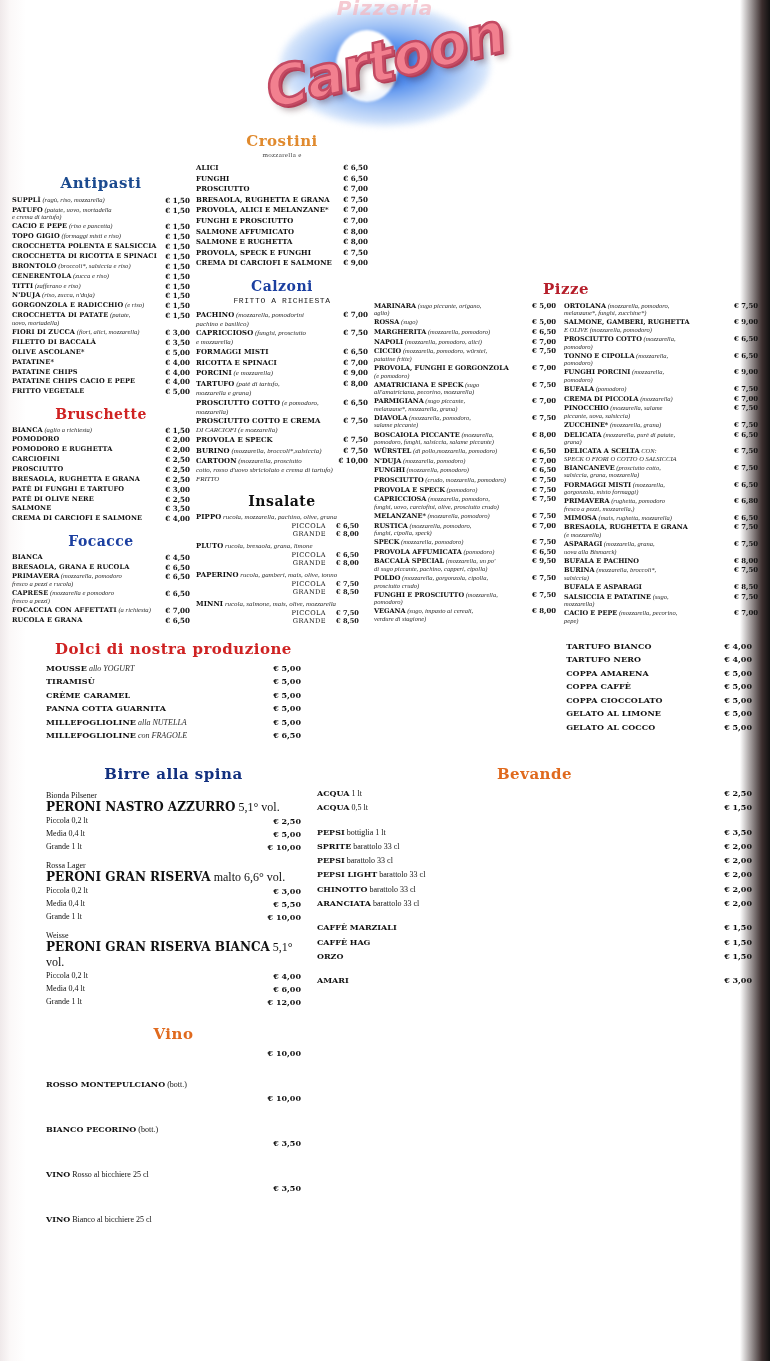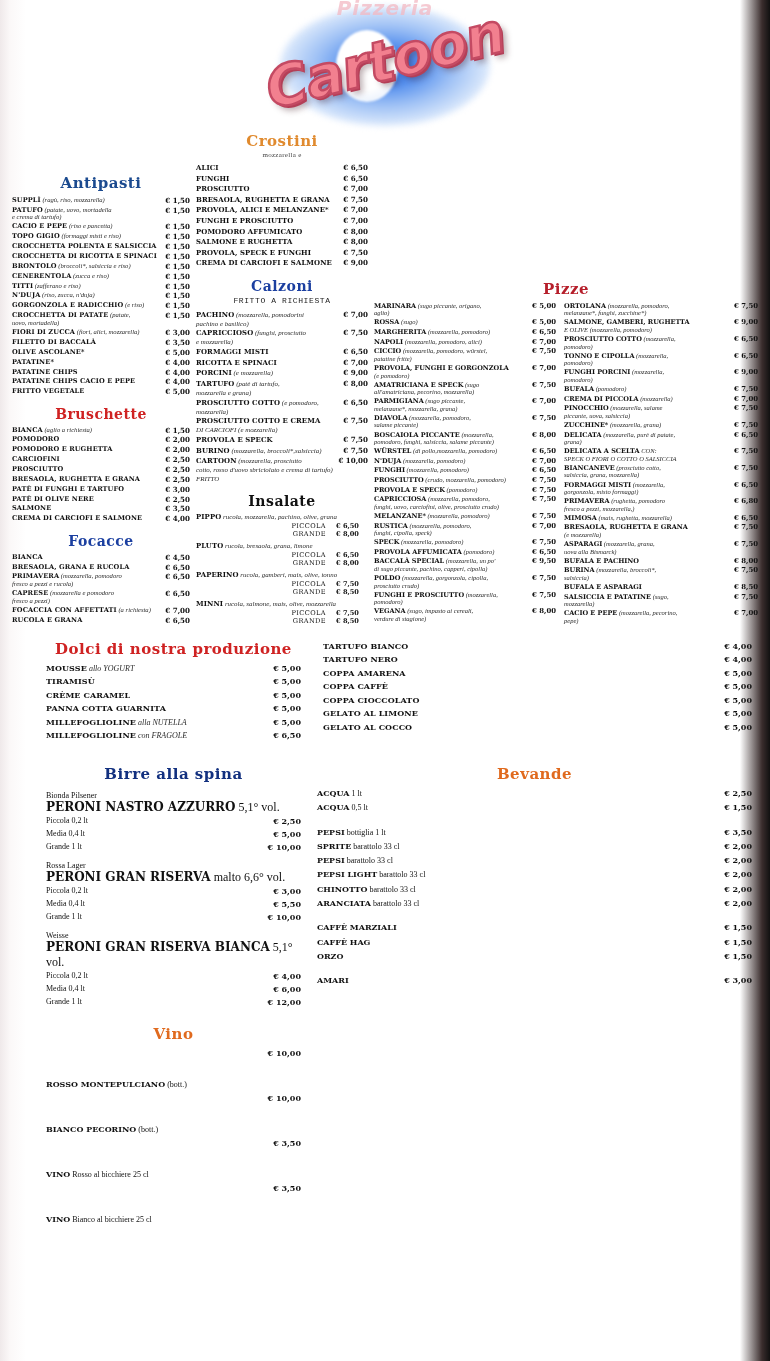--- a/index.html
+++ b/index.html
@@ -131,26 +131,26 @@
     font-size:6.6px; line-height:1.3;
     font-family:"DejaVu Serif", serif;
     padding-right:2px;
   }
   .sz .lbl { letter-spacing:.4px; }
   .sz .val { font-weight:bold; min-width:30px; text-align:left; }
   .ins-item { font-size:6.9px; line-height:1.3; margin-top:3px; }
 
   
   .lower { margin-top:14px; padding:0 6px; }
-  .two { display:flex; gap:16px; }
+  .two { display:flex; gap:32px; }
   .dolci-col { width:255px; margin-left:28px; }
   .gelati-col { flex:1 1 auto; padding-left:6px; }
   .dolci-col .row, .gelati-col .row { font-size:8px; line-height:1.5; }
   .dolci-col .pr, .gelati-col .pr { font-size:8px; }
-  .gelati-col .row { justify-content:space-between; gap:0; }
+  .gelati-col .row { justify-content:flex-end; gap:0; }
   .gelati-col .nm { flex:0 0 150px; }
   .gelati-col .pr { margin-left:8px; }
 
   .beer-wrap { display:flex; gap:10px; margin-top:22px; }
   .beer-col { width:255px; margin-left:28px; }
   .bev-col  { flex:1 1 auto; padding-left:6px; }
   .beer-col .row { font-size:8px; line-height:1.55; }
   .beer-col .pr { font-size:8px; }
   .beer-head { font-family:"Liberation Serif", serif; font-size:8px; margin-top:8px; }
   .beer-brand { font-family:"DejaVu Serif", serif; font-weight:bold; font-size:12px; }
@@ -366,21 +366,21 @@
             </div>
             <div class="row">
               <div class="nm"><span class="name">PROVOLA, ALICI E MELANZANE*</span></div>
               <div class="pr">€ 7,00</div>
             </div>
             <div class="row">
               <div class="nm"><span class="name">FUNGHI E PROSCIUTTO</span></div>
               <div class="pr">€ 7,00</div>
             </div>
             <div class="row">
-              <div class="nm"><span class="name">POMODORO AFFUMICATO</span></div>
+              <div class="nm"><span class="name">SALMONE AFFUMICATO</span></div>
               <div class="pr">€ 8,00</div>
             </div>
             <div class="row">
               <div class="nm"><span class="name">SALMONE E RUGHETTA</span></div>
               <div class="pr">€ 8,00</div>
             </div>
             <div class="row">
               <div class="nm"><span class="name">PROVOLA, SPECK E FUNGHI</span></div>
               <div class="pr">€ 7,50</div>
             </div>

